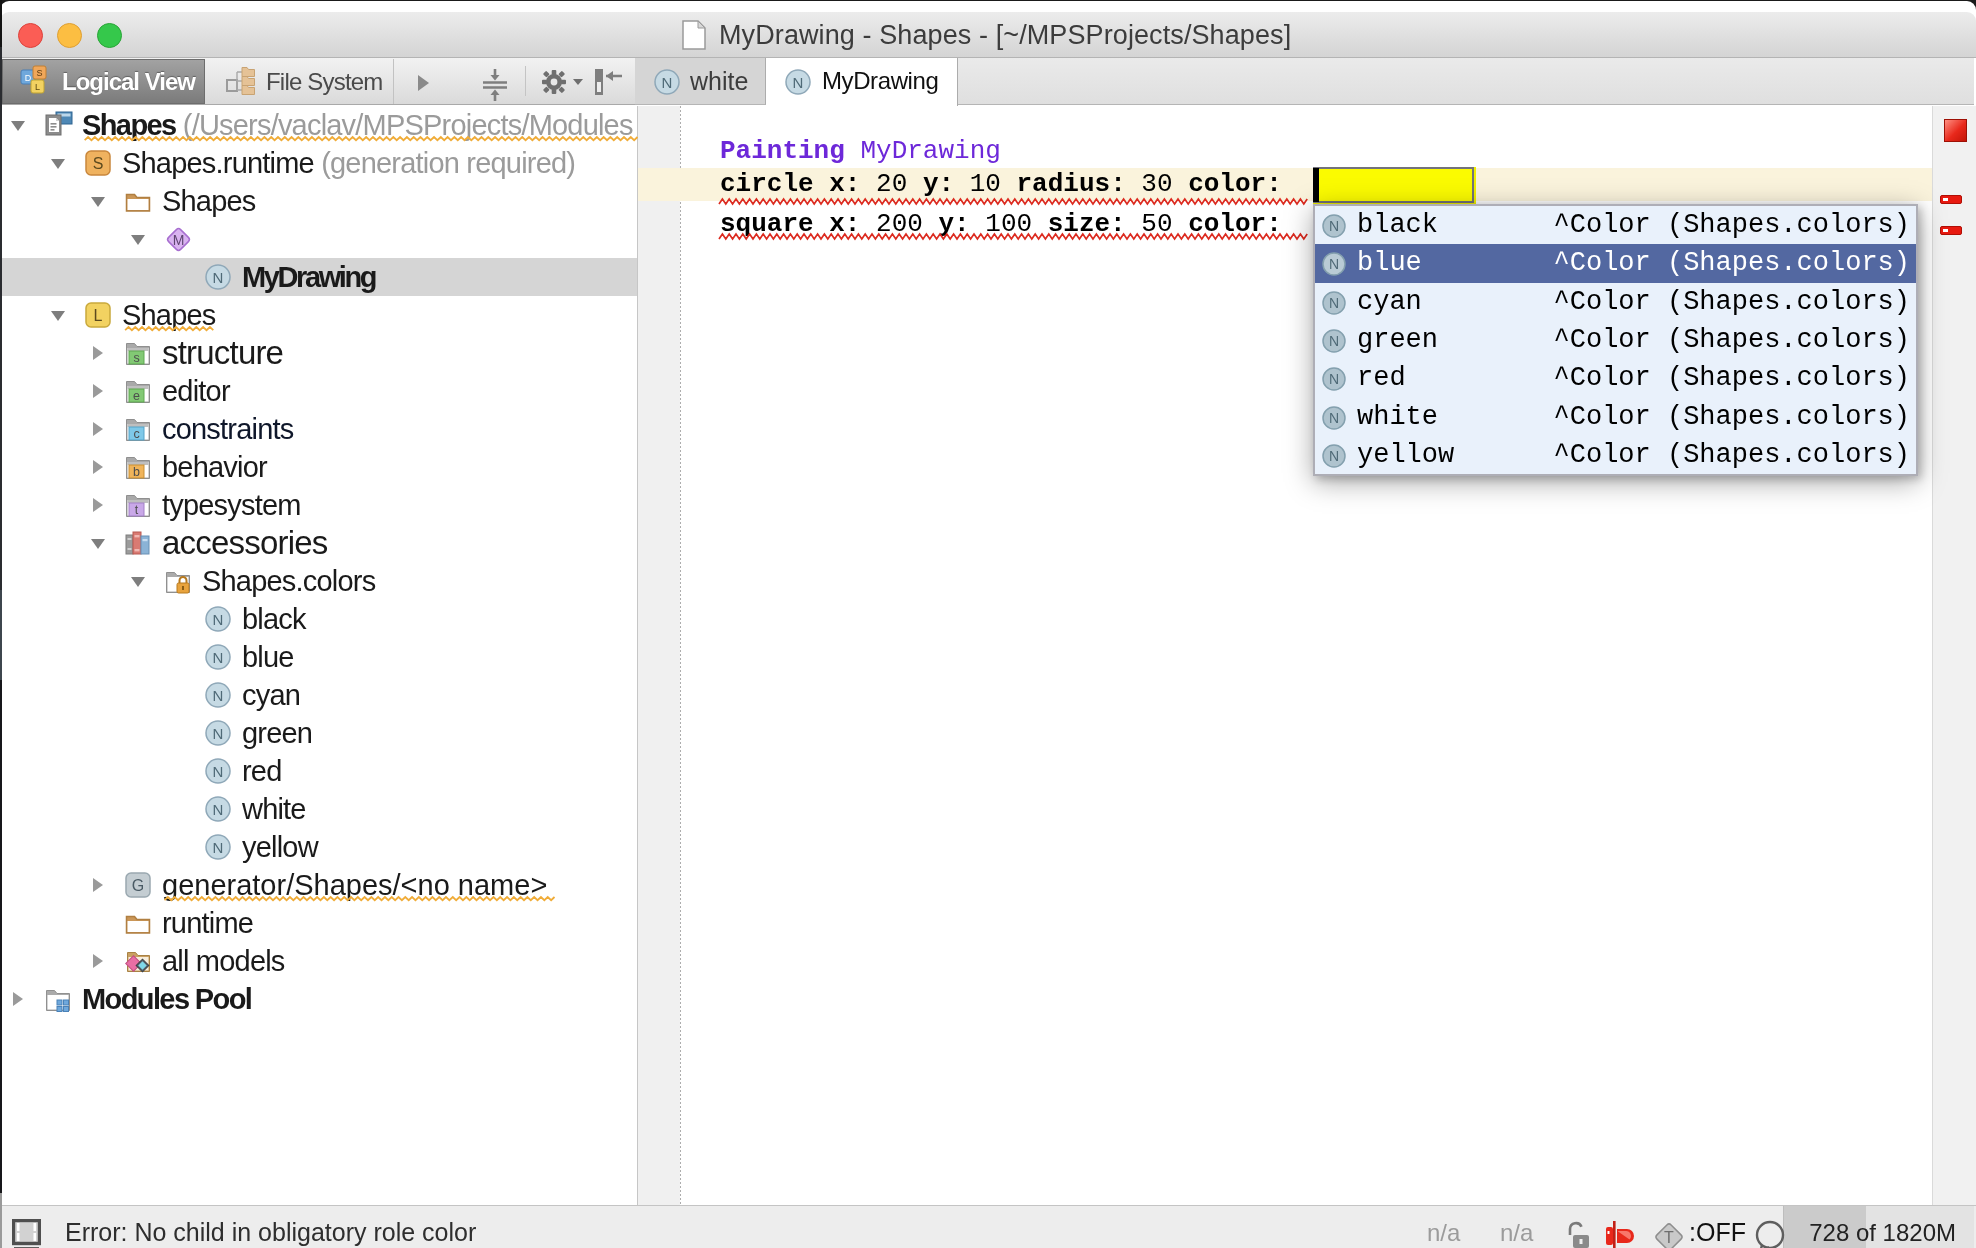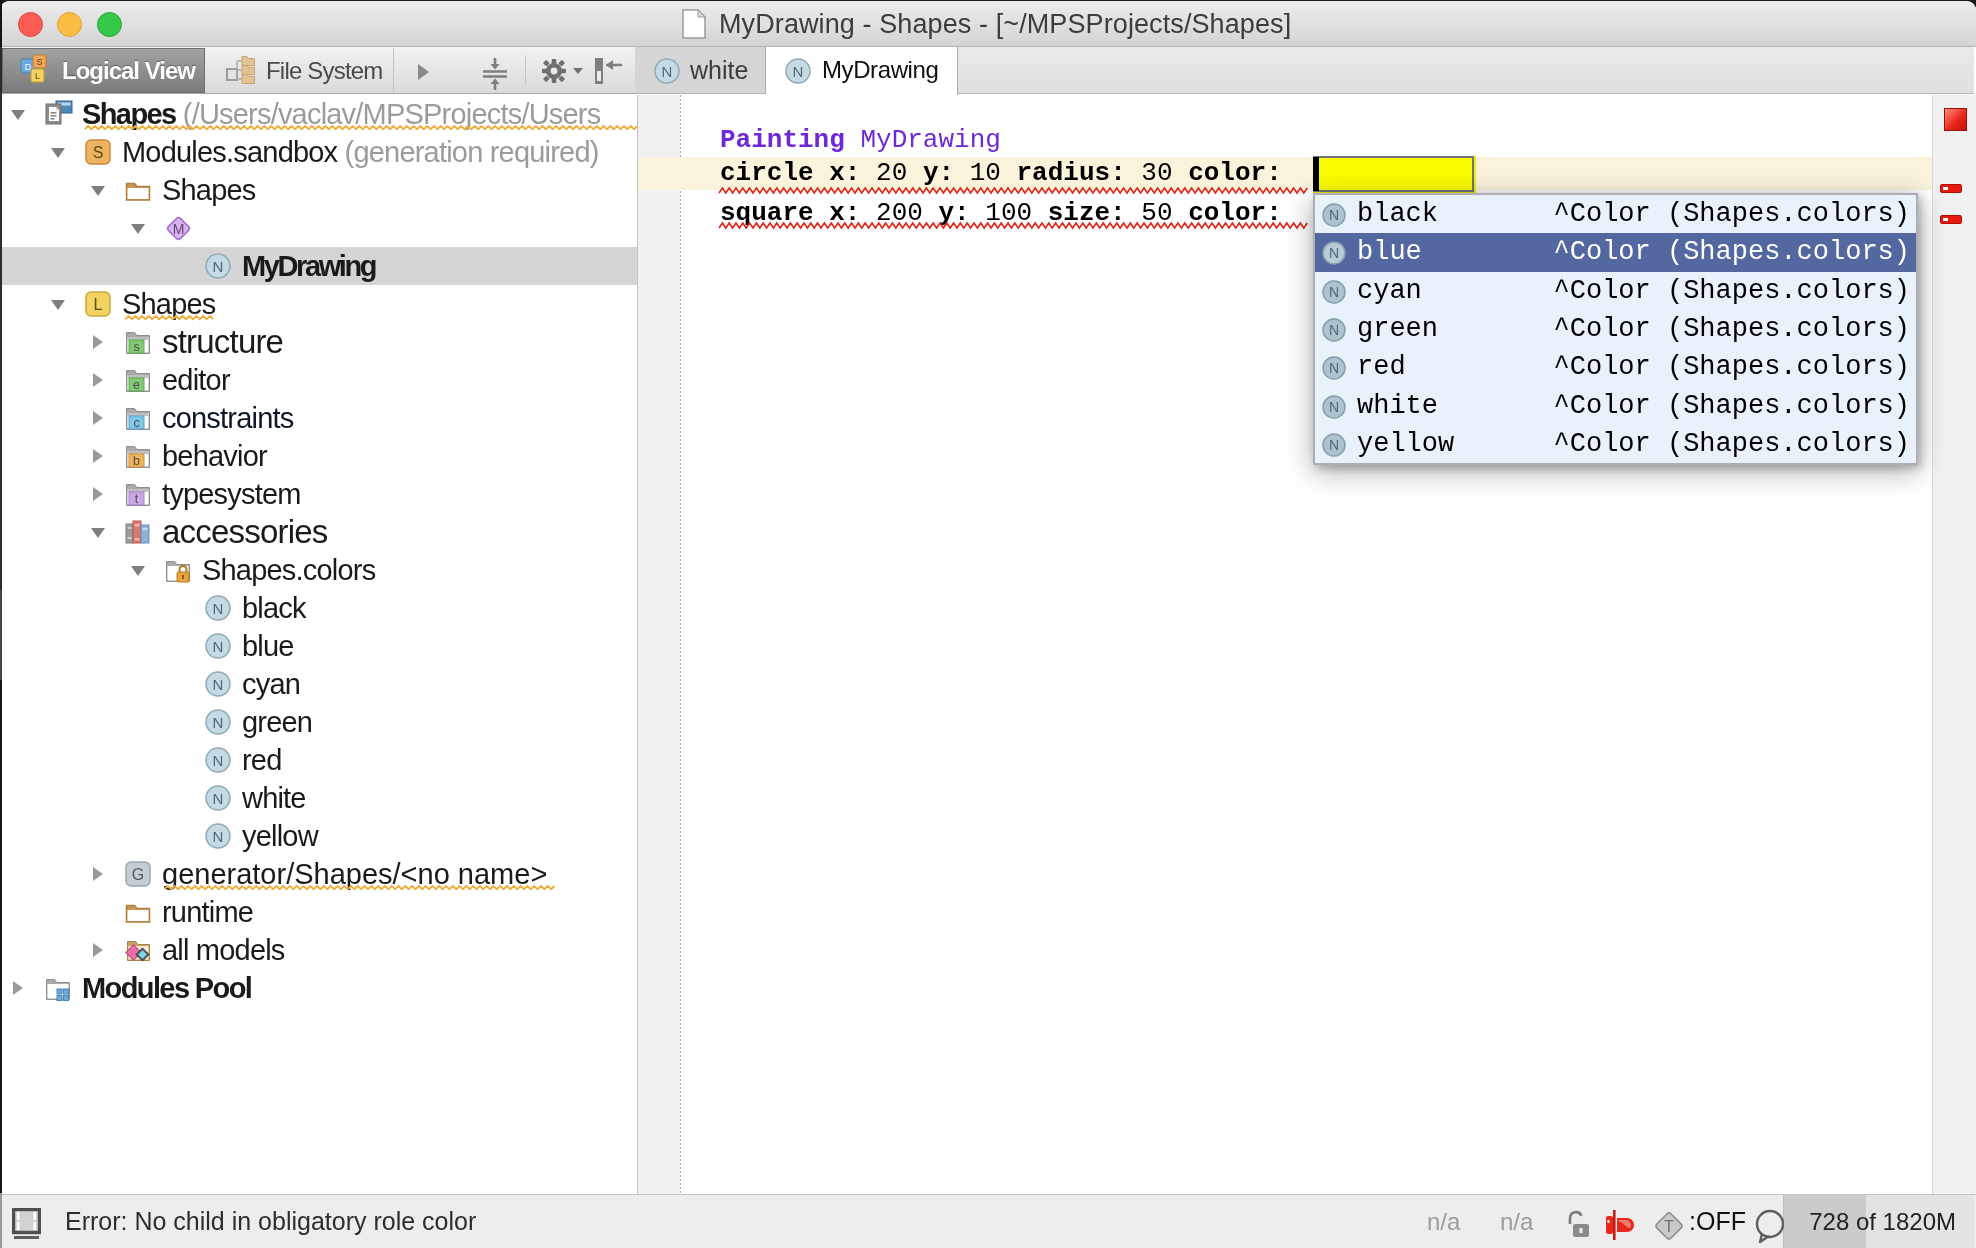--- a/index.html
+++ b/index.html
@@ -3,21 +3,21 @@
 <style>
   html,body { margin:0; padding:0; }
   body { width:1976px; height:1248px; position:relative; overflow:hidden;
          font-family:"Liberation Sans", sans-serif; background:#1A1A1A; }
   .abs { position:absolute; }
   b { font-weight:bold; }
 </style></head>
 <body>
 
 <div class="abs" style="left:0px;top:1px;width:1976px;height:1247px;background:#FFF;border-radius:9px 9px 0 0;overflow:hidden">
-<div class="abs" style="left:0;top:0;width:1976px;height:1144px">
+<div class="abs" style="left:0;top:11px;width:1976px;height:1144px">
 
   <div class="abs" style="left:0;top:0;width:1976px;height:45px;background:linear-gradient(#ECECEC,#D4D4D4);border-bottom:1px solid #B4B4B4;border-radius:9px 9px 0 0"></div>
   <div class="abs" style="left:18px;top:11px;width:25px;height:25px;border-radius:50%;background:#FB5D55;border:1px solid #DC423B;box-sizing:border-box"></div>
   <div class="abs" style="left:57px;top:11px;width:25px;height:25px;border-radius:50%;background:#FCBE42;border:1px solid #DE9F33;box-sizing:border-box"></div>
   <div class="abs" style="left:97px;top:11px;width:25px;height:25px;border-radius:50%;background:#35C84B;border:1px solid #29A436;box-sizing:border-box"></div>
   <svg style="position:absolute;left:681px;top:8px" width="26" height="30" viewBox="0 0 26 30">
         <path d="M2 1 h15 l7 7 v21 h-22 z" fill="#FFFFFF" stroke="#9A9A9A" stroke-width="1.5"></path>
         <path d="M17 1 l7 7 h-7 z" fill="#D8D8D8" stroke="#9A9A9A" stroke-width="1"></path>
       </svg>
   <div class="abs" style="left:719px;top:0;height:46px;line-height:46px;font-size:27px;letter-spacing:0.1px;color:#3C3C3C">MyDrawing - Shapes - [~/MPSProjects/Shapes]</div>
@@ -107,32 +107,32 @@
 <svg style="position:absolute;left:45px;top:99px" width="28" height="26" viewBox="0 0 28 26">
         <rect x="11" y="1" width="16" height="12" fill="#4E88B6" stroke="#2F6591" stroke-width="1"></rect>
         <rect x="12.5" y="2.5" width="13" height="3" fill="#BCD7EA"></rect>
         <rect x="1" y="4" width="15" height="20" fill="#8C8C8C" stroke="#6E6E6E" stroke-width="1"></rect>
         <path d="M4 7 h7 l3 3 v11 h-10 z" fill="#FFFFFF"></path>
         <path d="M11 7 l3 3 h-3 z" fill="#CFCFCF"></path>
         <rect x="5.5" y="12" width="6" height="1.6" fill="#8C8C8C"></rect>
         <rect x="5.5" y="15" width="6" height="1.6" fill="#8C8C8C"></rect>
         <rect x="5.5" y="18" width="4" height="1.6" fill="#8C8C8C"></rect>
       </svg>
-<div style="position:absolute;left:82px;top:94px;height:38px;line-height:38px;font-size:29px;letter-spacing:-0.8px;white-space:pre"><span style="font-weight:bold;color:#1A1A1A;letter-spacing:-1.6px">Shapes</span><span style="color:#9B9B9B"> (/Users/vaclav/MPSProjects/Users</span></div>
+<div style="position:absolute;left:82px;top:94px;height:38px;line-height:38px;font-size:29px;letter-spacing:-0.8px;white-space:pre"><span style="font-weight:bold;color:#1A1A1A;letter-spacing:-1.6px">Shapes</span><span style="color:#9B9B9B"> (/Users/vaclav/MPSProjects/Modules</span></div>
 <svg style="position:absolute;left:84px;top:125px;overflow:visible" width="553" height="5.2" viewBox="0 0 553 5.2">
         <path d="M0 3.2 L3.4 0.0 L6.8 3.2 L10.2 0.0 L13.6 3.2 L17.0 0.0 L20.4 3.2 L23.8 0.0 L27.2 3.2 L30.6 0.0 L34.0 3.2 L37.4 0.0 L40.8 3.2 L44.2 0.0 L47.6 3.2 L51.0 0.0 L54.4 3.2 L57.8 0.0 L61.2 3.2 L64.6 0.0 L68.0 3.2 L71.4 0.0 L74.8 3.2 L78.2 0.0 L81.6 3.2 L85.0 0.0 L88.4 3.2 L91.8 0.0 L95.2 3.2 L98.6 0.0 L102.0 3.2 L105.4 0.0 L108.8 3.2 L112.2 0.0 L115.6 3.2 L119.0 0.0 L122.4 3.2 L125.8 0.0 L129.2 3.2 L132.6 0.0 L136.0 3.2 L139.4 0.0 L142.8 3.2 L146.2 0.0 L149.6 3.2 L153.0 0.0 L156.4 3.2 L159.8 0.0 L163.2 3.2 L166.6 0.0 L170.0 3.2 L173.4 0.0 L176.8 3.2 L180.2 0.0 L183.6 3.2 L187.0 0.0 L190.4 3.2 L193.8 0.0 L197.2 3.2 L200.6 0.0 L204.0 3.2 L207.4 0.0 L210.8 3.2 L214.2 0.0 L217.6 3.2 L221.0 0.0 L224.4 3.2 L227.8 0.0 L231.2 3.2 L234.6 0.0 L238.0 3.2 L241.4 0.0 L244.8 3.2 L248.2 0.0 L251.6 3.2 L255.0 0.0 L258.4 3.2 L261.8 0.0 L265.2 3.2 L268.6 0.0 L272.0 3.2 L275.4 0.0 L278.8 3.2 L282.2 0.0 L285.6 3.2 L289.0 0.0 L292.4 3.2 L295.8 0.0 L299.2 3.2 L302.6 0.0 L306.0 3.2 L309.4 0.0 L312.8 3.2 L316.2 0.0 L319.6 3.2 L323.0 0.0 L326.4 3.2 L329.8 0.0 L333.2 3.2 L336.6 0.0 L340.0 3.2 L343.4 0.0 L346.8 3.2 L350.2 0.0 L353.6 3.2 L357.0 0.0 L360.4 3.2 L363.8 0.0 L367.2 3.2 L370.6 0.0 L374.0 3.2 L377.4 0.0 L380.8 3.2 L384.2 0.0 L387.6 3.2 L391.0 0.0 L394.4 3.2 L397.8 0.0 L401.2 3.2 L404.6 0.0 L408.0 3.2 L411.4 0.0 L414.8 3.2 L418.2 0.0 L421.6 3.2 L425.0 0.0 L428.4 3.2 L431.8 0.0 L435.2 3.2 L438.6 0.0 L442.0 3.2 L445.4 0.0 L448.8 3.2 L452.2 0.0 L455.6 3.2 L459.0 0.0 L462.4 3.2 L465.8 0.0 L469.2 3.2 L472.6 0.0 L476.0 3.2 L479.4 0.0 L482.8 3.2 L486.2 0.0 L489.6 3.2 L493.0 0.0 L496.4 3.2 L499.8 0.0 L503.2 3.2 L506.6 0.0 L510.0 3.2 L513.4 0.0 L516.8 3.2 L520.2 0.0 L523.6 3.2 L527.0 0.0 L530.4 3.2 L533.8 0.0 L537.2 3.2 L540.6 0.0 L544.0 3.2 L547.4 0.0 L550.8 3.2 L554.2 0.0" fill="none" stroke="#F0AC38" stroke-width="1.8"></path>
       </svg>
 <svg style="position:absolute;left:50px;top:146px" width="16" height="12" viewBox="0 0 16 12">
         <path d="M1 1 h14 l-7 10 z" fill="#7E7E7E"></path>
       </svg>
 <svg style="position:absolute;left:85px;top:138px" width="26" height="26" viewBox="0 0 26 26">
         <rect x="1" y="1" width="24" height="24" rx="5" fill="#EFB25F" stroke="#C9873C" stroke-width="1.5"></rect>
         <text x="13" y="19" font-family="Liberation Sans, sans-serif" font-size="16" fill="#5C4A1E" text-anchor="middle">S</text>
       </svg>
-<div style="position:absolute;left:122px;top:132px;height:38px;line-height:38px;font-size:29px;letter-spacing:-0.8px;white-space:pre"><span style="color:#1A1A1A">Modules.sandbox</span><span style="color:#9B9B9B"> (generation required)</span></div>
+<div style="position:absolute;left:122px;top:132px;height:38px;line-height:38px;font-size:29px;letter-spacing:-0.8px;white-space:pre"><span style="color:#1A1A1A">Shapes.runtime</span><span style="color:#9B9B9B"> (generation required)</span></div>
 <svg style="position:absolute;left:90px;top:184px" width="16" height="12" viewBox="0 0 16 12">
         <path d="M1 1 h14 l-7 10 z" fill="#7E7E7E"></path>
       </svg>
 <svg style="position:absolute;left:125px;top:176px" width="26" height="26" viewBox="0 0 26 26">
         <path d="M1.5 6.5 h8 l2.5 3 h12.5 v13.5 h-23 z" fill="#CB9758" stroke="#B07F42" stroke-width="1.5"></path>
         <path d="M2.5 11 h21 v11 h-21 z" fill="#FFFFFF"></path>
       </svg>
 <div style="position:absolute;left:162px;top:170px;height:38px;line-height:38px;font-size:29px;letter-spacing:-0.8px;white-space:pre"><span style="color:#1A1A1A">Shapes</span></div>
 <svg style="position:absolute;left:130px;top:222px" width="16" height="12" viewBox="0 0 16 12">
         <path d="M1 1 h14 l-7 10 z" fill="#7E7E7E"></path>

